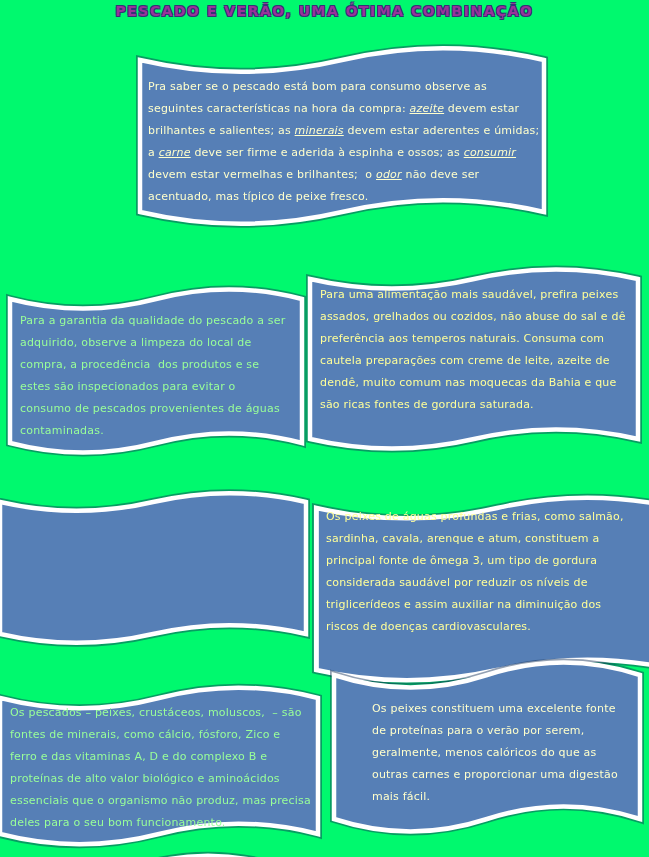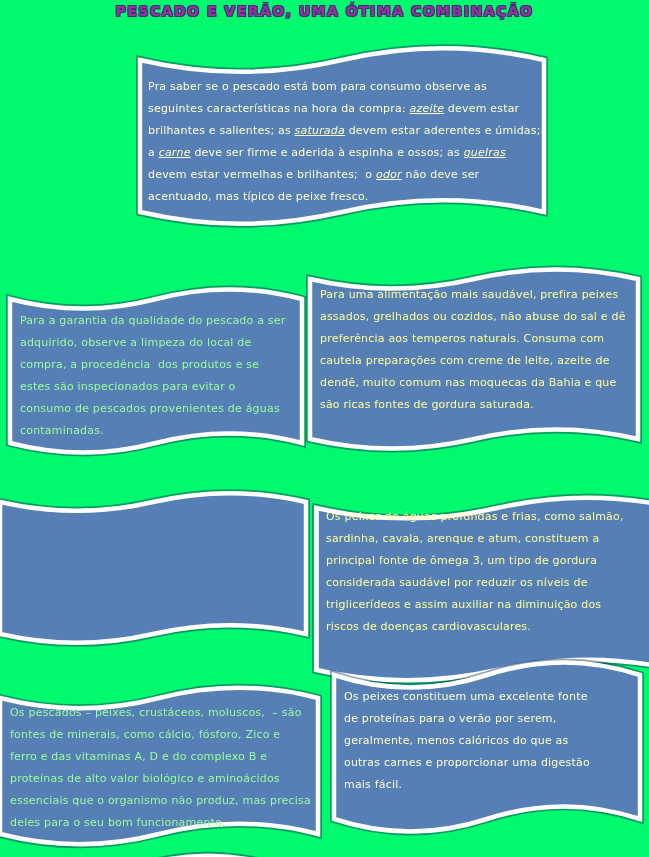--- a/index.html
+++ b/index.html
@@ -50,22 +50,22 @@
 
   <div class="page-title">PESCADO E VERÃO, UMA ÓTIMA COMBINAÇÃO</div>
 
   <div class="wave-box" style="left:136px; top:40px; width:412px; height:192px;">
       <svg viewBox="0 0 412 192" preserveAspectRatio="none">
         <path d="M 4 20 C 72.7 36 137.3 36 206.0 20 C 274.7 4 339.3 4 408 20 L 408 172 C 339.3 156 274.7 156 206.0 172 C 137.3 188 72.7 188 4 172 Z" fill="none" stroke="rgba(15,45,85,0.45)" stroke-width="8"></path>
         <path d="M 4 20 C 72.7 36 137.3 36 206.0 20 C 274.7 4 339.3 4 408 20 L 408 172 C 339.3 156 274.7 156 206.0 172 C 137.3 188 72.7 188 4 172 Z" fill="var(--box-fill)" stroke="var(--box-border)" stroke-width="4.5"></path>
       </svg>
     <div class="box-text txt-cream" style="top:36px; left:12px;"><span>Pra saber se o pescado está bom para consumo observe as
 seguintes características na hora da compra: </span><span class="emph">azeite</span><span> devem estar
-brilhantes e salientes; as </span><span class="emph">saturada</span><span> devem estar aderentes e úmidas;
-a </span><span class="emph">carne</span><span> deve ser firme e aderida à espinha e ossos; as </span><span class="emph">guelras</span><span>
+brilhantes e salientes; as </span><span class="emph">minerais</span><span> devem estar aderentes e úmidas;
+a </span><span class="emph">carne</span><span> deve ser firme e aderida à espinha e ossos; as </span><span class="emph">consumir</span><span>
 devem estar vermelhas e brilhantes;  o </span><span class="emph">odor</span><span> não deve ser
 acentuado, mas típico de peixe fresco.</span></div>
   </div>
 
   <div class="wave-box" style="left:306px; top:262px; width:336px; height:194px;">
       <svg viewBox="0 0 336 194" preserveAspectRatio="none">
         <path d="M 4 17 C 59.8 30 112.2 30 168.0 17 C 223.8 4 276.2 4 332 17 L 332 177 C 276.2 164 223.8 164 168.0 177 C 112.2 190 59.8 190 4 177 Z" fill="none" stroke="rgba(15,45,85,0.45)" stroke-width="8"></path>
         <path d="M 4 17 C 59.8 30 112.2 30 168.0 17 C 223.8 4 276.2 4 332 17 L 332 177 C 276.2 164 223.8 164 168.0 177 C 112.2 190 59.8 190 4 177 Z" fill="var(--box-fill)" stroke="var(--box-border)" stroke-width="4.5"></path>
       </svg>
     <div class="box-text txt-yellow" style="top:22px;">Para uma alimentação mais saudável, prefira peixes
@@ -120,21 +120,21 @@
 proteínas de alto valor biológico e aminoácidos
 essenciais que o organismo não produz, mas precisa
 deles para o seu bom funcionamento.</div>
   </div>
 
   <div class="wave-box" style="left:330px; top:654px; width:314px; height:186px;">
       <svg viewBox="0 0 314 186" preserveAspectRatio="none">
         <path d="M 4 21 C 56.0 38 105.0 38 157.0 21 C 209.0 4 258.0 4 310 21 L 310 165 C 258.0 148 209.0 148 157.0 165 C 105.0 182 56.0 182 4 165 Z" fill="none" stroke="rgba(15,45,85,0.45)" stroke-width="8"></path>
         <path d="M 4 21 C 56.0 38 105.0 38 157.0 21 C 209.0 4 258.0 4 310 21 L 310 165 C 258.0 148 209.0 148 157.0 165 C 105.0 182 56.0 182 4 165 Z" fill="var(--box-fill)" stroke="var(--box-border)" stroke-width="4.5"></path>
       </svg>
-    <div class="box-text txt-cream" style="top:32px;">Os peixes constituem uma excelente fonte
+    <div class="box-text txt-cream" style="top:44px;margin-left:28px;">Os peixes constituem uma excelente fonte
 de proteínas para o verão por serem,
 geralmente, menos calóricos do que as
 outras carnes e proporcionar uma digestão
 mais fácil.</div>
   </div>
 
   <div class="wave-box" style="left:30px; top:849px; width:240px; height:60px;">
       <svg viewBox="0 0 240 60" preserveAspectRatio="none">
         <path d="M 4 14 C 43.4 24 80.6 24 120.0 14 C 159.4 4 196.6 4 236 14 L 236 46 C 196.6 36 159.4 36 120.0 46 C 80.6 56 43.4 56 4 46 Z" fill="none" stroke="rgba(15,45,85,0.45)" stroke-width="8"></path>
         <path d="M 4 14 C 43.4 24 80.6 24 120.0 14 C 159.4 4 196.6 4 236 14 L 236 46 C 196.6 36 159.4 36 120.0 46 C 80.6 56 43.4 56 4 46 Z" fill="var(--box-fill)" stroke="var(--box-border)" stroke-width="4.5"></path>

